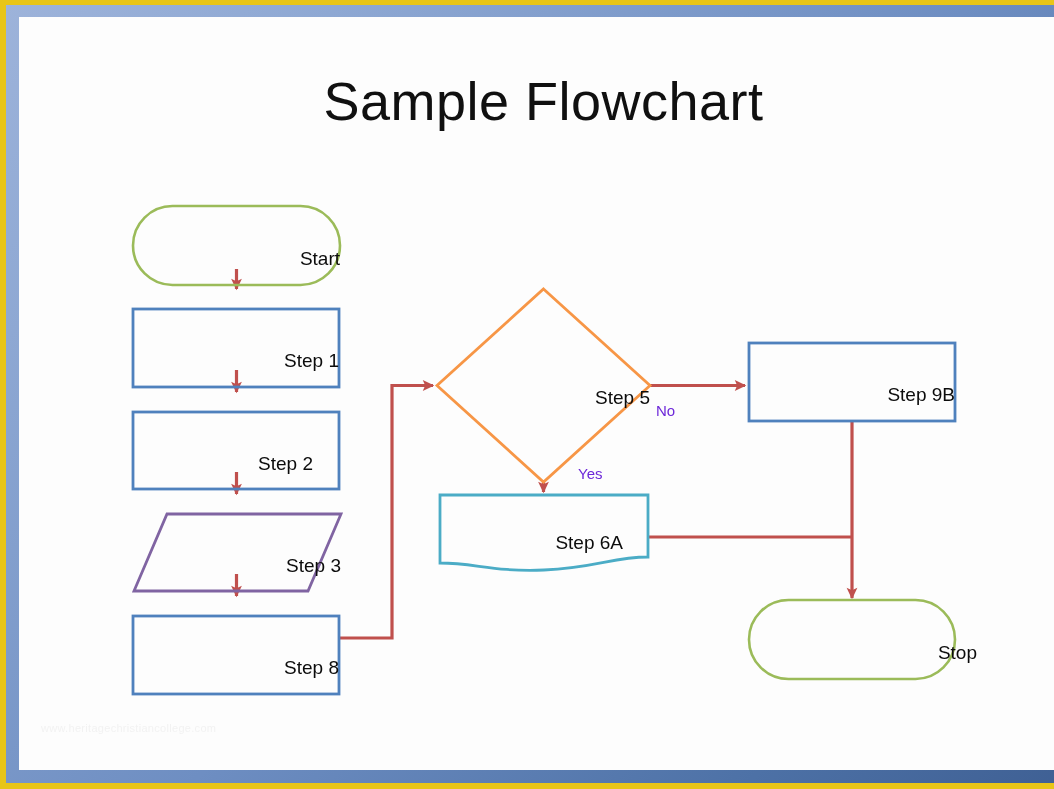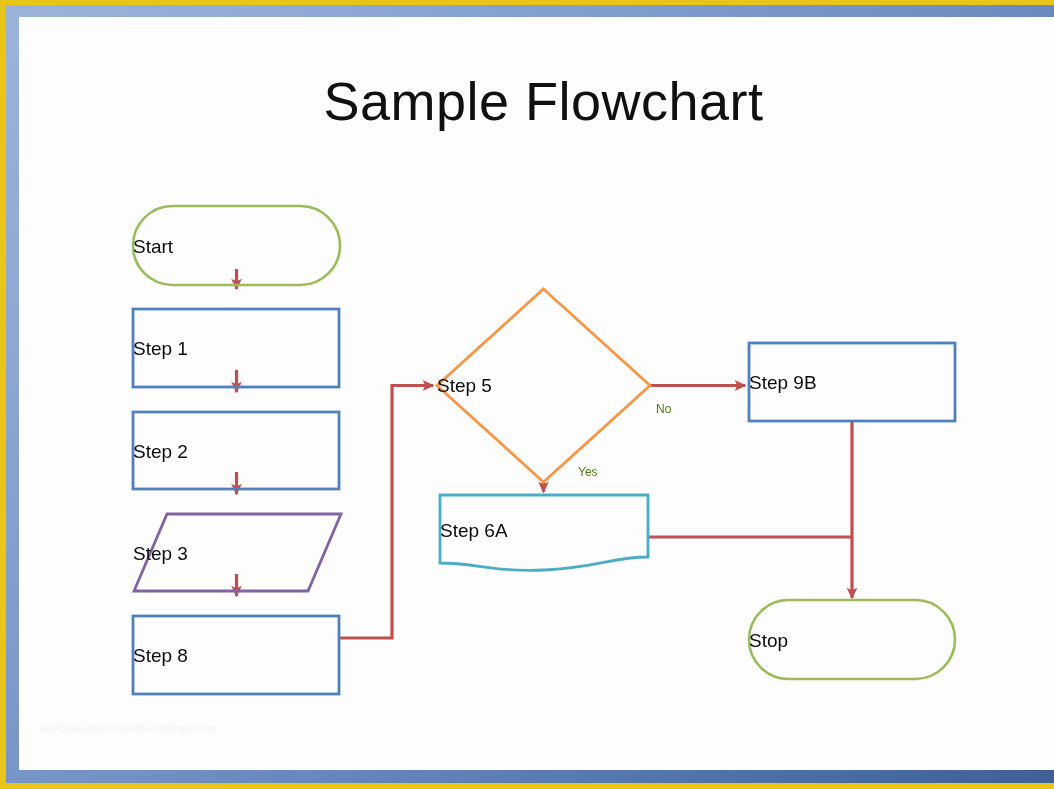--- a/index.html
+++ b/index.html
@@ -61,33 +61,34 @@
     position: absolute;
     left: 0;
     top: 0;
     width: 1016px;
     height: 753px;
   }
 
   
   .node-label {
     position: absolute;
-    text-align: left;
+    text-align: right;
     font-size: 19px;
     font-weight: 400;
     color: #0C0C0C;
     white-space: nowrap;
     pointer-events: none;
+    margin-top: 12px;
   }
 
   .edge-label {
     position: absolute;
-    font-size: 12px;
+    font-size: 15px;
     font-weight: 400;
-    color: #4d7c0f;
+    color: #6d28d9;
     white-space: nowrap;
     pointer-events: none;
   }
 
   #watermark {
     position: absolute;
     left: 22px;
     top: 705px;
     font-size: 11px;
     letter-spacing: 0.3px;

